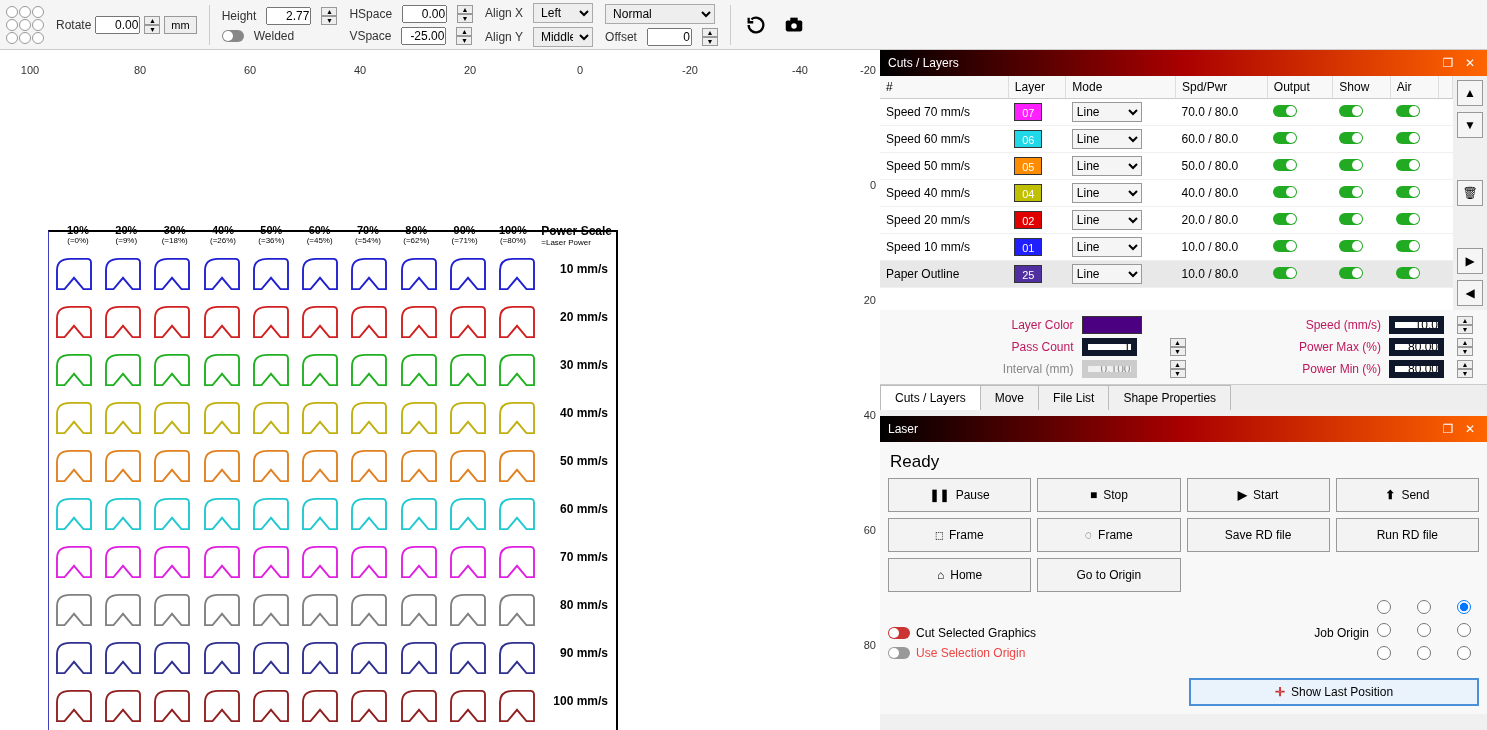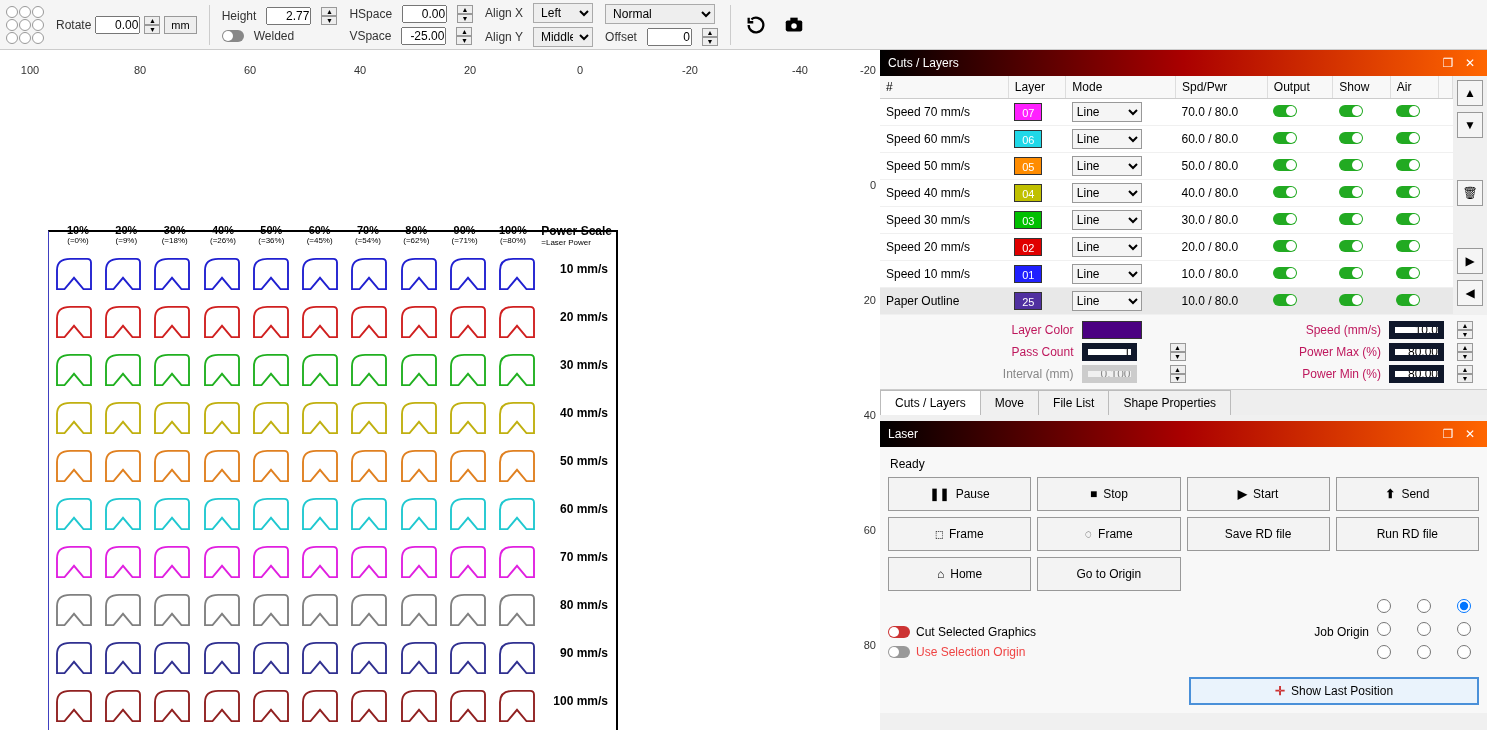--- a/index.html
+++ b/index.html
@@ -71,21 +71,21 @@
 .layer-props .swatch { width:60px;height:18px;border:1px solid #333; background:#4b0082;}
 .spinner { width:16px;height:18px; display:flex;flex-direction:column;}
 .spinner span{flex:1;border:1px solid #999;font-size:7px;text-align:center;line-height:7px;background:#eee;}
 
 .tabs { display:flex; background:#eee; border-top:1px solid #ccc;}
 .tabs .tab { padding:5px 14px; border:1px solid #bbb; border-bottom:none; background:#f0f0f0; margin-right:-1px; font-size:12px; cursor:pointer;}
 .tabs .tab.active { background:#fff; }
 
 .laser-panel { margin-top:6px; }
 .laser-body { padding:8px; background:#f8f8f8;}
-.status { font-size:12px; padding:2px 0 6px 2px;}
+.status { font-size:17px; padding:2px 0 6px 2px;}
 .btn-grid { display:grid; grid-template-columns: repeat(4, 1fr); gap:6px; }
 .btn-grid button { height:34px; border:1px solid #999; background:#f3f3f3; display:flex;align-items:center;justify-content:center;gap:6px; font-size:12px;}
 .controls-lower { margin-top:8px; display:flex; align-items:flex-start; gap:20px; justify-content:space-between;}
 .checks { font-size:12px; display:flex; flex-direction:column; gap:6px; padding-top:26px;}
 .checks .chk { display:flex; align-items:center; gap:6px;}
 .checks .chk.disabled { color:#ef4444;}
 .toggle-red { width:22px;height:12px;border-radius:6px;background:#c33;position:relative;display:inline-block;}
 .toggle-red::after{content:"";width:10px;height:10px;border-radius:50%;background:#fff;position:absolute;top:1px;left:1px;}
 .toggle-grey { width:22px;height:12px;border-radius:6px;background:#999;position:relative;display:inline-block;}
 .toggle-grey::after{content:"";width:10px;height:10px;border-radius:50%;background:#fff;position:absolute;top:1px;left:1px;}
@@ -620,30 +620,20 @@
                 <td>Speed 40 mm/s</td>
                 <td><span class="layer-chip" style="background:#c0c000">04</span></td>
                 <td><select class="mode-sel"><option>Line</option></select></td>
                 <td>40.0 / 80.0</td>
                 <td><span class="switch"></span></td>
                 <td><span class="switch"></span></td>
                 <td><span class="switch"></span></td>
                 <td></td>
               </tr>
               <tr>
-                <td>Speed 30 mm/s</td>
-                <td><span class="layer-chip" style="background:#00c000">03</span></td>
-                <td><select class="mode-sel"><option>Line</option></select></td>
-                <td>30.0 / 80.0</td>
-                <td><span class="switch"></span></td>
-                <td><span class="switch"></span></td>
-                <td><span class="switch"></span></td>
-                <td></td>
-              </tr>
-              <tr>
                 <td>Speed 20 mm/s</td>
                 <td><span class="layer-chip" style="background:#e00000">02</span></td>
                 <td><select class="mode-sel"><option>Line</option></select></td>
                 <td>20.0 / 80.0</td>
                 <td><span class="switch"></span></td>
                 <td><span class="switch"></span></td>
                 <td><span class="switch"></span></td>
                 <td></td>
               </tr>
               <tr>

